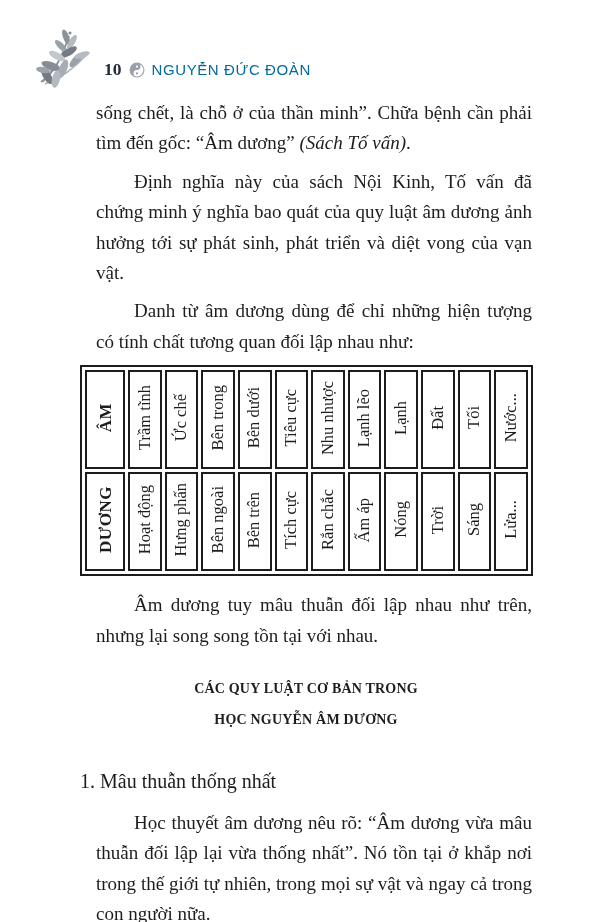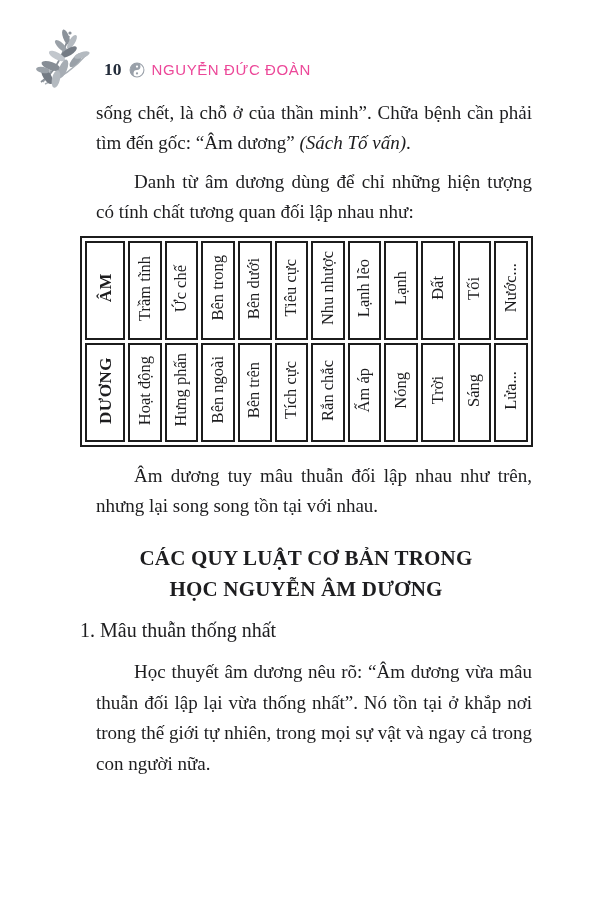--- a/index.html
+++ b/index.html
@@ -20,21 +20,21 @@
   .header-line {
     display:flex; align-items:center;
     margin:0 0 8px 8px; gap:7px;
   }
   .page-num {
     font-size:17.5px; font-weight:bold; color:#232c3a;
     font-family:"Liberation Serif",serif;
   }
   .author {
     font-family:"Liberation Sans","DejaVu Sans",sans-serif;
-    font-size:15px; letter-spacing:0.6px; color:#ec4899;
+    font-size:15px; letter-spacing:0.6px; color:#0369a1;
   }
   
   .content { position:absolute; left:80px; top:98px; width:452px; }
   .content p {
     margin:0 0 8px 16px;
     font-size:19px; line-height:30.4px;
     text-align:justify;
   }
   .indent { text-indent:38px; }
   .cite { font-style:italic; }
@@ -55,23 +55,23 @@
     writing-mode:vertical-rl;
     transform:rotate(180deg);
     white-space:nowrap;
     font-size:16.5px; line-height:1;
     font-family:"Liberation Serif","DejaVu Serif",serif;
     font-weight:normal;
   }
   th .vtext { font-weight:bold; font-size:17px; letter-spacing:0.5px; }
   
   .chapter {
-    margin:22px 0 10px 0;
+    margin:22px 0 31px 0;
     text-align:center; font-weight:bold;
-    font-size:21px; line-height:31px;
+    font-size:14px; line-height:31px;
     letter-spacing:0.2px;
   }
   .section {
     font-size:20px; font-weight:normal;
     line-height:30px; margin:0 0 12px 0;
   }
 </style>
 </head>
 <body>
 
@@ -106,20 +106,21 @@
         <circle cx="12" cy="17.2" r="1.7" fill="#99a0a9"></circle>
       </svg>
       <span class="author">NGUYỄN ĐỨC ĐOÀN</span>
     </div>
   </div>
 
   <div class="content">
 
     <p><span>sống chết, là chỗ ở của thần minh”. Chữa bệnh cần phải tìm đến gốc: “Âm dương” </span><span class="cite">(Sách Tố vấn)</span><span>.</span></p>
 
+    <p class="indent">Định nghĩa này của sách Nội Kinh, Tố vấn đã chứng minh ý nghĩa bao quát của quy luật âm dương ảnh hưởng tới sự phát sinh, phát triển và diệt vong của vạn vật.</p>
 
     <p class="indent">Danh từ âm dương dùng để chỉ những hiện tượng có tính chất tương quan đối lập nhau như:</p>
 
     <div class="tbl-wrap">
       <table class="amduong">
         <colgroup>
           <col style="width:40px">
           <col>
             <col>
             <col>

